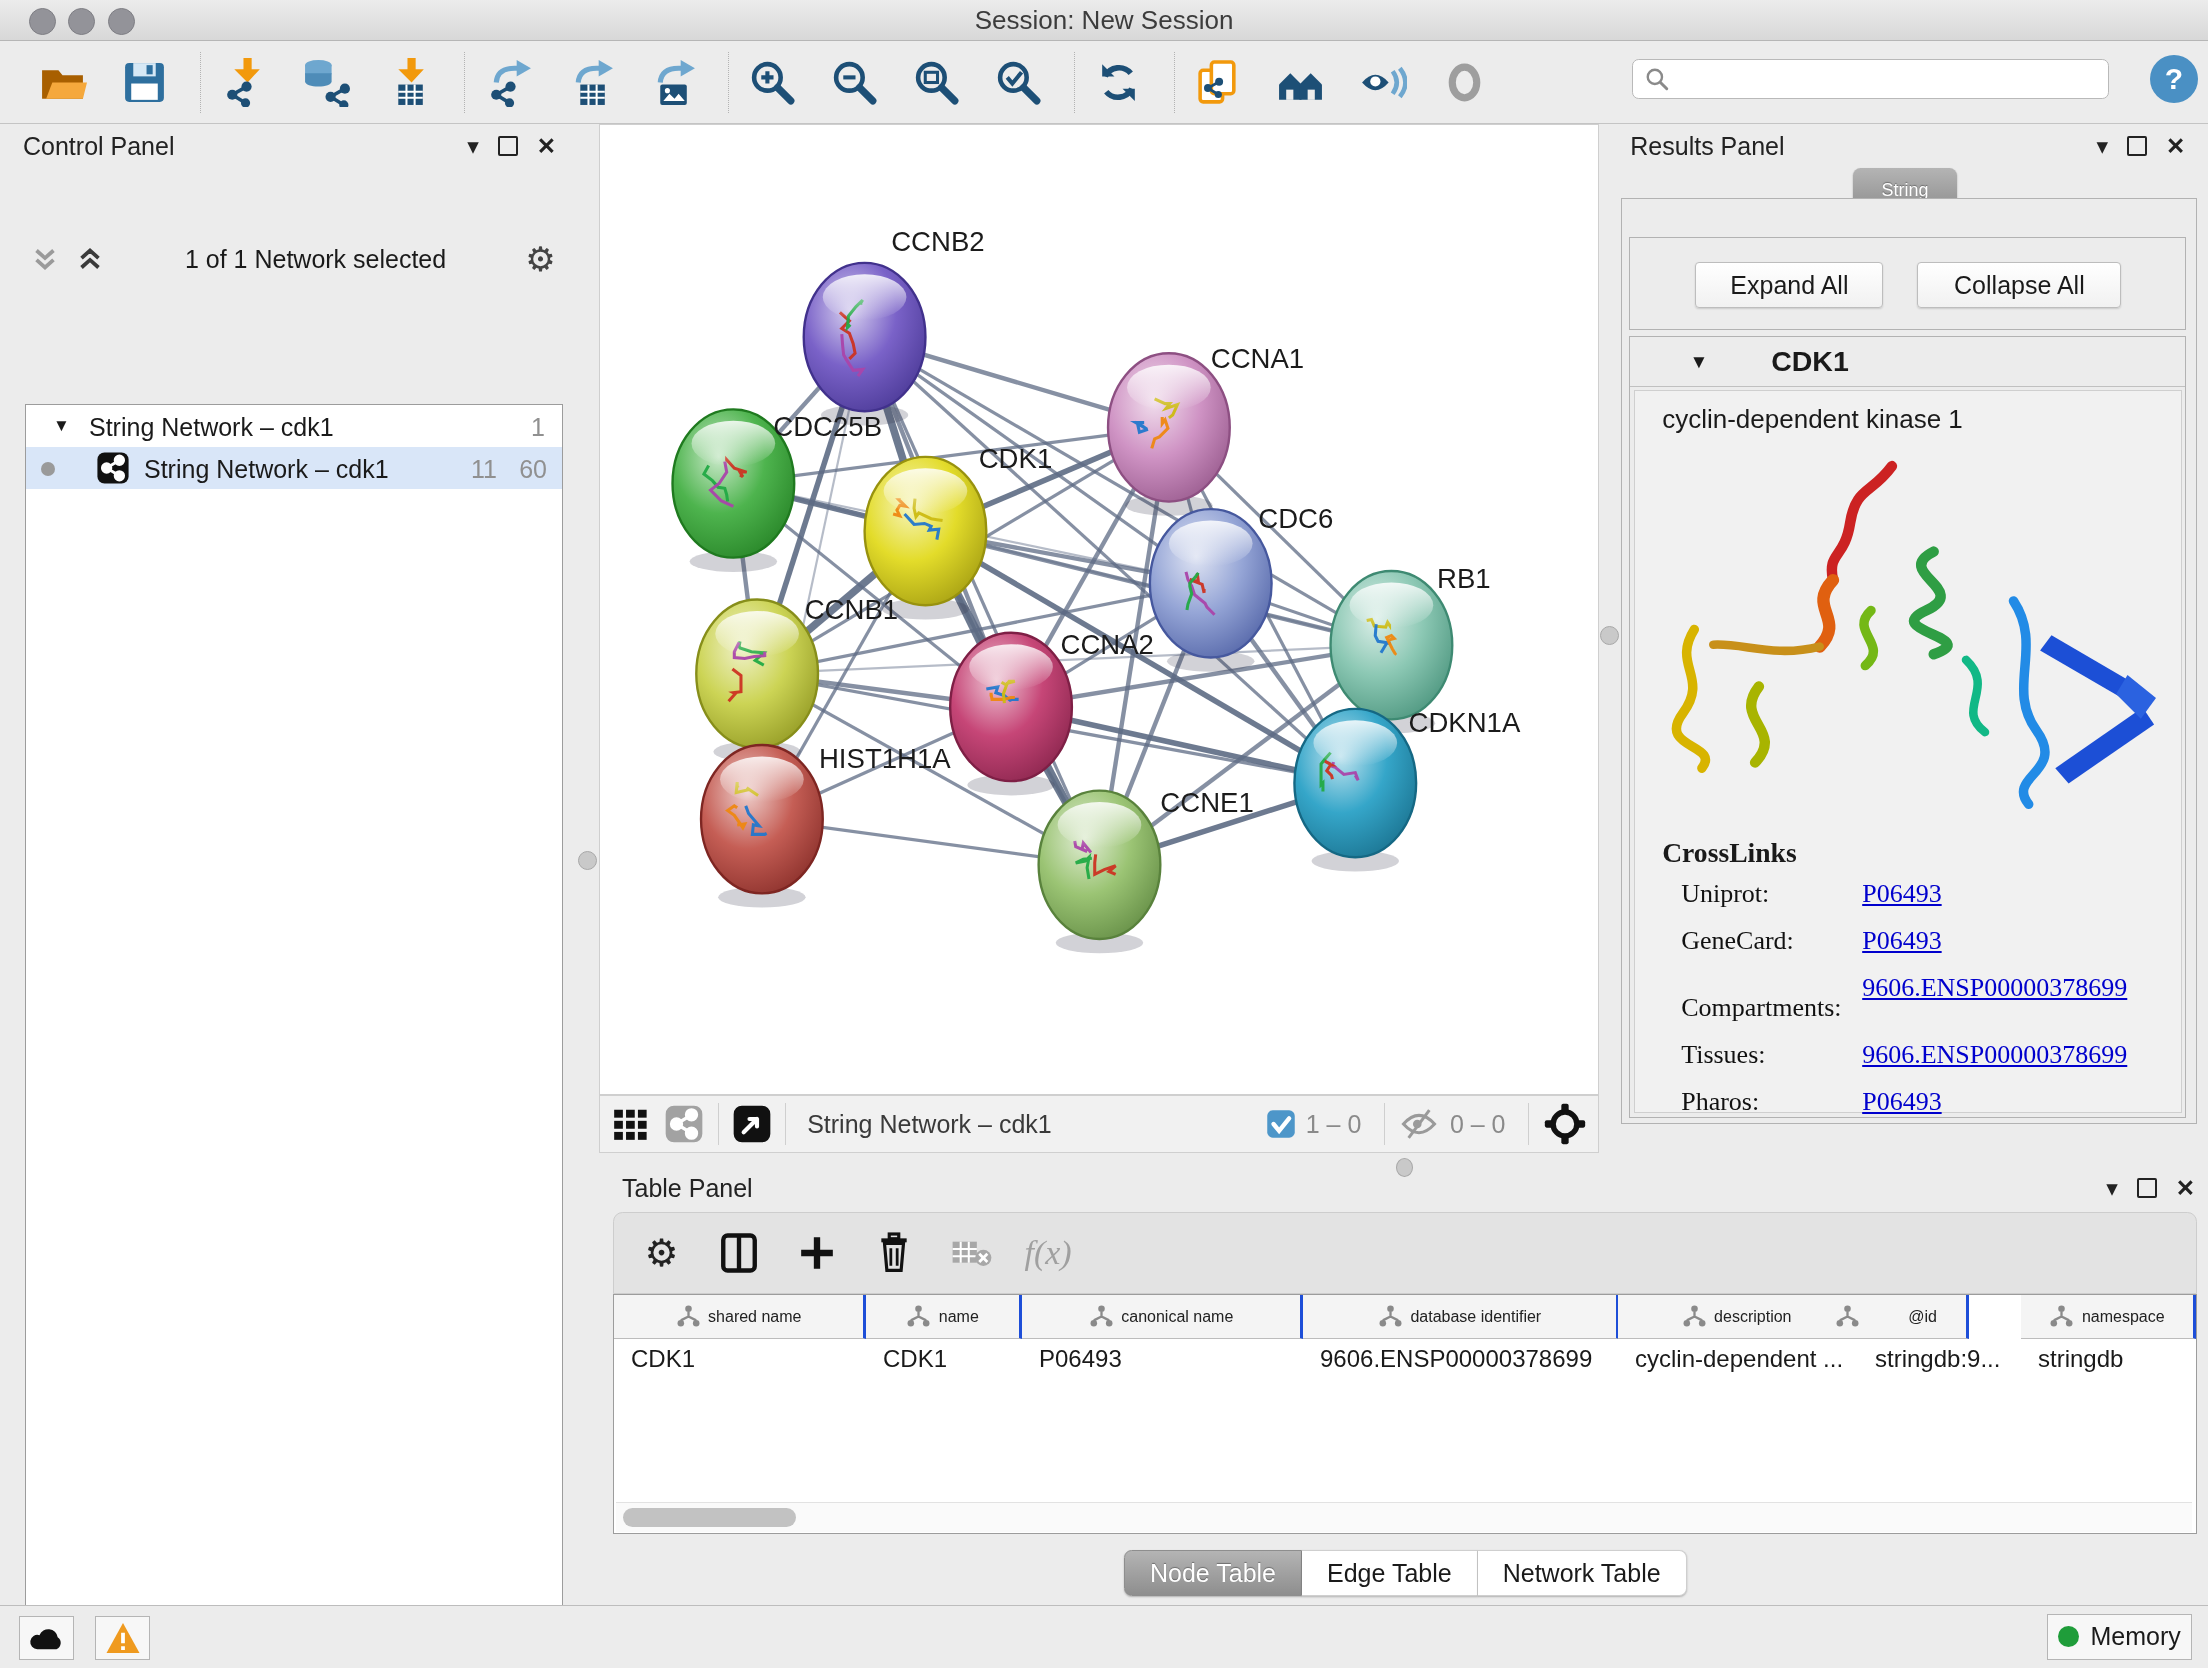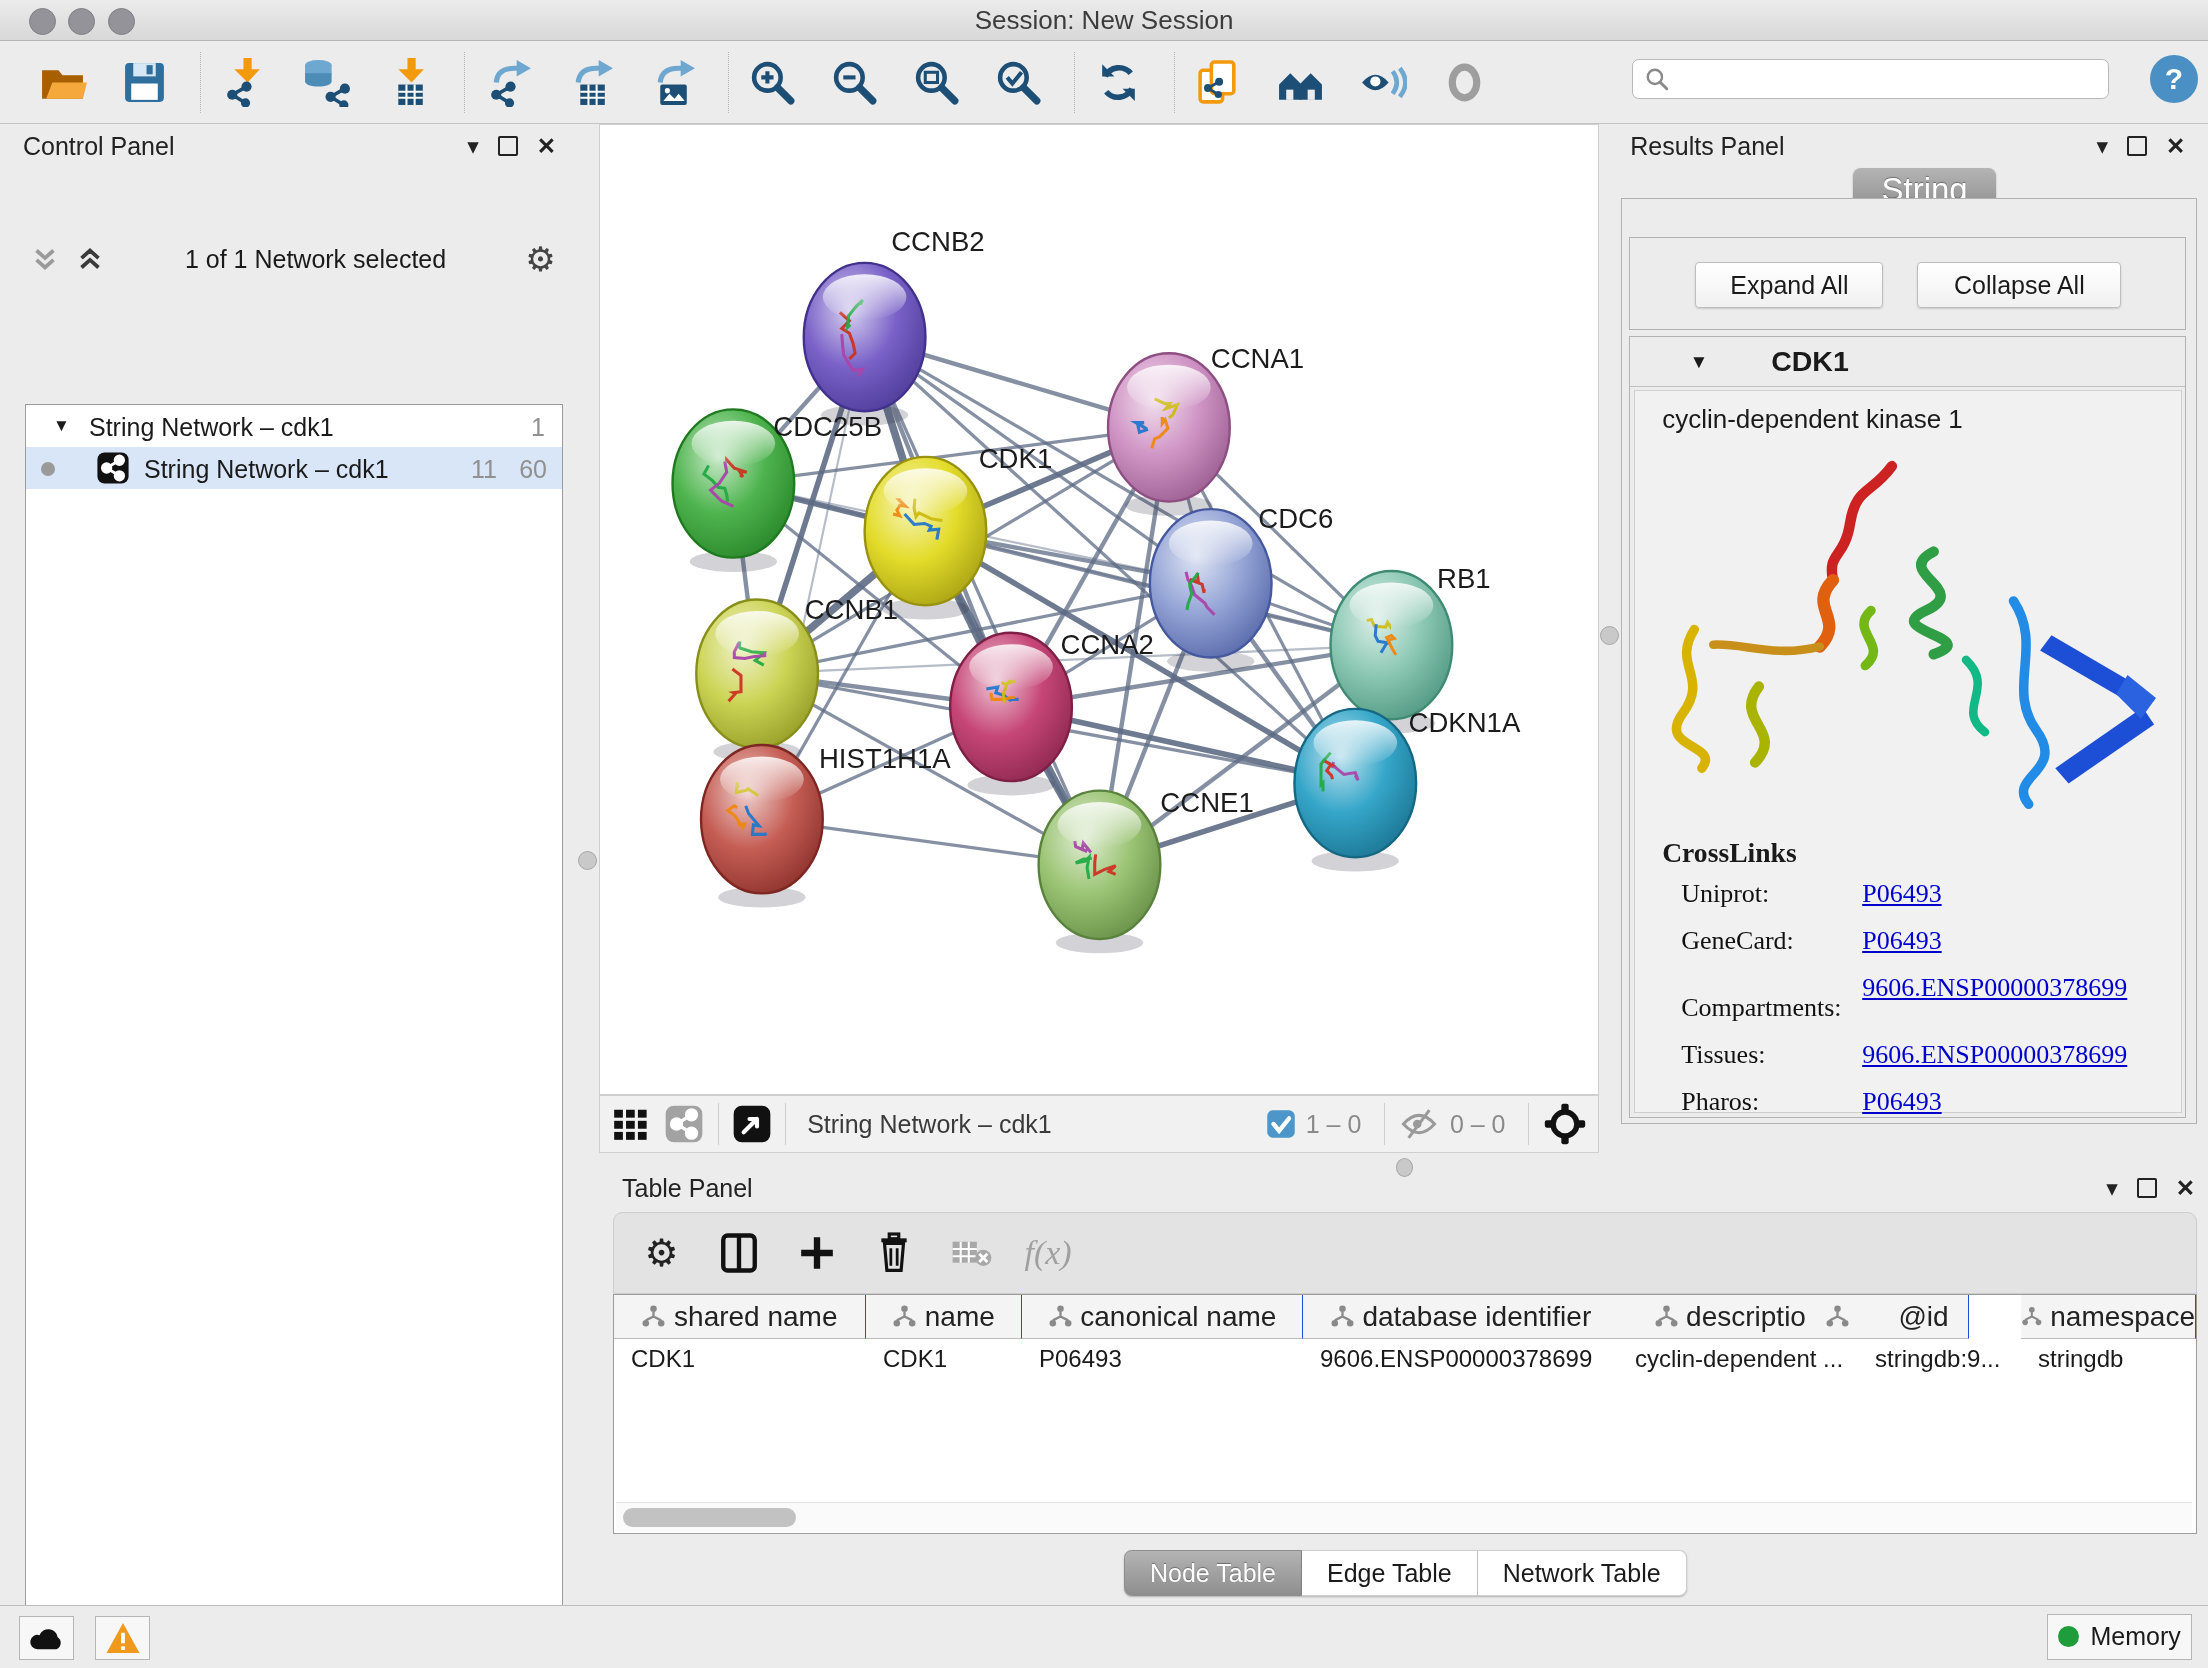--- a/index.html
+++ b/index.html
@@ -29,21 +29,21 @@
   .pctl .mini{font-size:23px;color:#222}
   .floatbox{width:16px;height:16px;border:2.4px solid #222;border-radius:1.9px}
   .closex{font-weight:bold}
   
   .seg{display:flex}
   .seg .tab{height:44px;line-height:44px;padding:0 25px;font-size:25px;background:#fff;
     border:1px solid #cfcfcf;border-left:none;box-shadow:0 1px 1.9px rgba(0,0,0,.25)}
   .seg .tab:first-child{border-radius:7.6px 0 0 7.6px;border-left:1px solid #cfcfcf}
   .seg .tab:last-child{border-radius:0 7.6px 7.6px 0}
   .seg .tab.sel{background:linear-gradient(#b4b4b4,#8e8e8e);color:#fff;text-shadow:0 -1px 1px rgba(0,0,0,.35);border-color:#8e8e8e}
-  .lonetab{height:44px;line-height:44px;padding:0 28.5px;font-size:33px;border-radius:7.6px;
+  .lonetab{height:44px;line-height:44px;padding:0 28.5px;font-size:18px;border-radius:7.6px;
     background:linear-gradient(#b4b4b4,#8e8e8e);color:#fff;text-shadow:0 -1px 1px rgba(0,0,0,.35);
     box-shadow:0 1px 1.9px rgba(0,0,0,.3)}
   
   .cplist{left:25px;top:280px;width:538px;height:1307px;background:#fff;border:1.9px solid #9c9c9c;box-sizing:border-box}
   .trow{position:relative;height:34px;font-size:25px}
   .trow .cnt{position:absolute;color:#909090}
   .selrow{background:#d9e6f8}
   
   .netarea{left:599px;top:124px;width:1000px;height:971px;background:#fff;border:1px solid #cfcfcf;box-sizing:border-box}
   .netbar{left:599px;top:1095px;width:1000px;height:58px;background:#f1f1f1;border:1px solid #cfcfcf;
@@ -56,23 +56,23 @@
   .rbox{border:1.9px solid #b2b2b2;box-sizing:border-box}
   .rbtn{background:linear-gradient(#ffffff,#f1f1f1);border:1px solid #bdbdbd;border-radius:4px;
     font-size:25px;text-align:center;box-shadow:0 1px 1.9px rgba(0,0,0,.15)}
   .xl-label{font-family:"Liberation Serif",serif;font-size:26px;color:#111}
   .xl-link{font-family:"Liberation Serif",serif;font-size:26px;color:#0000cd;text-decoration:underline}
   
   .tptool{left:613px;top:1212px;width:1584px;height:82px;background:#e3e3e3;border:1px solid #cdcdcd;
     border-radius:9.5px 9.5px 0 0;display:flex;align-items:center;padding-left:23px;box-sizing:border-box;gap:28.5px}
   .tpicon{width:49px;height:49px;display:flex;align-items:center;justify-content:center}
   .dtable{left:613px;top:1294px;width:1584px;height:240px;background:#fff;border:1.9px solid #9c9c9c;box-sizing:border-box}
-  .hcell{position:absolute;top:0;height:44px;background:#f4f4f4;border-right:1px solid #1d4ed8;
+  .hcell{position:absolute;top:0;height:44px;background:#f4f4f4;border-right:3px solid #1d4ed8;
     border-bottom:1.9px solid #bcbcbc;display:flex;align-items:center;justify-content:center;gap:7.6px;
-    font-size:28px;color:#222;box-sizing:border-box;overflow:hidden}
+    font-size:16px;color:#222;box-sizing:border-box;overflow:hidden}
   .dcell{position:absolute;top:44px;height:40px;font-size:24px;display:flex;align-items:center;
     padding-left:17px;box-sizing:border-box;overflow:hidden;white-space:nowrap}
   .hscroll-track{position:absolute;left:1.9px;top:207px;width:1576px;height:28.5px;background:#fafafa;border-top:1px solid #e2e2e2}
   .hscroll-thumb{position:absolute;left:7.6px;top:4.8px;width:173px;height:19px;background:#c2c2c2;border-radius:9.5px}
   
   .statusbar{left:0;top:1605px;width:2208px;height:74px;background:#ececec;border-top:1.9px solid #bdbdbd;box-sizing:border-box}
   .stbtn{position:absolute;top:9.5px;width:53px;height:42px;background:#f7f7f7;border:1.9px solid #b5b5b5;
     display:flex;align-items:center;justify-content:center}
   .membtn{position:absolute;top:7.6px;left:2047px;width:143px;height:44px;background:#f7f7f7;border:1.9px solid #b5b5b5;
     display:flex;align-items:center;justify-content:center;gap:11.4px;font-size:25px}

